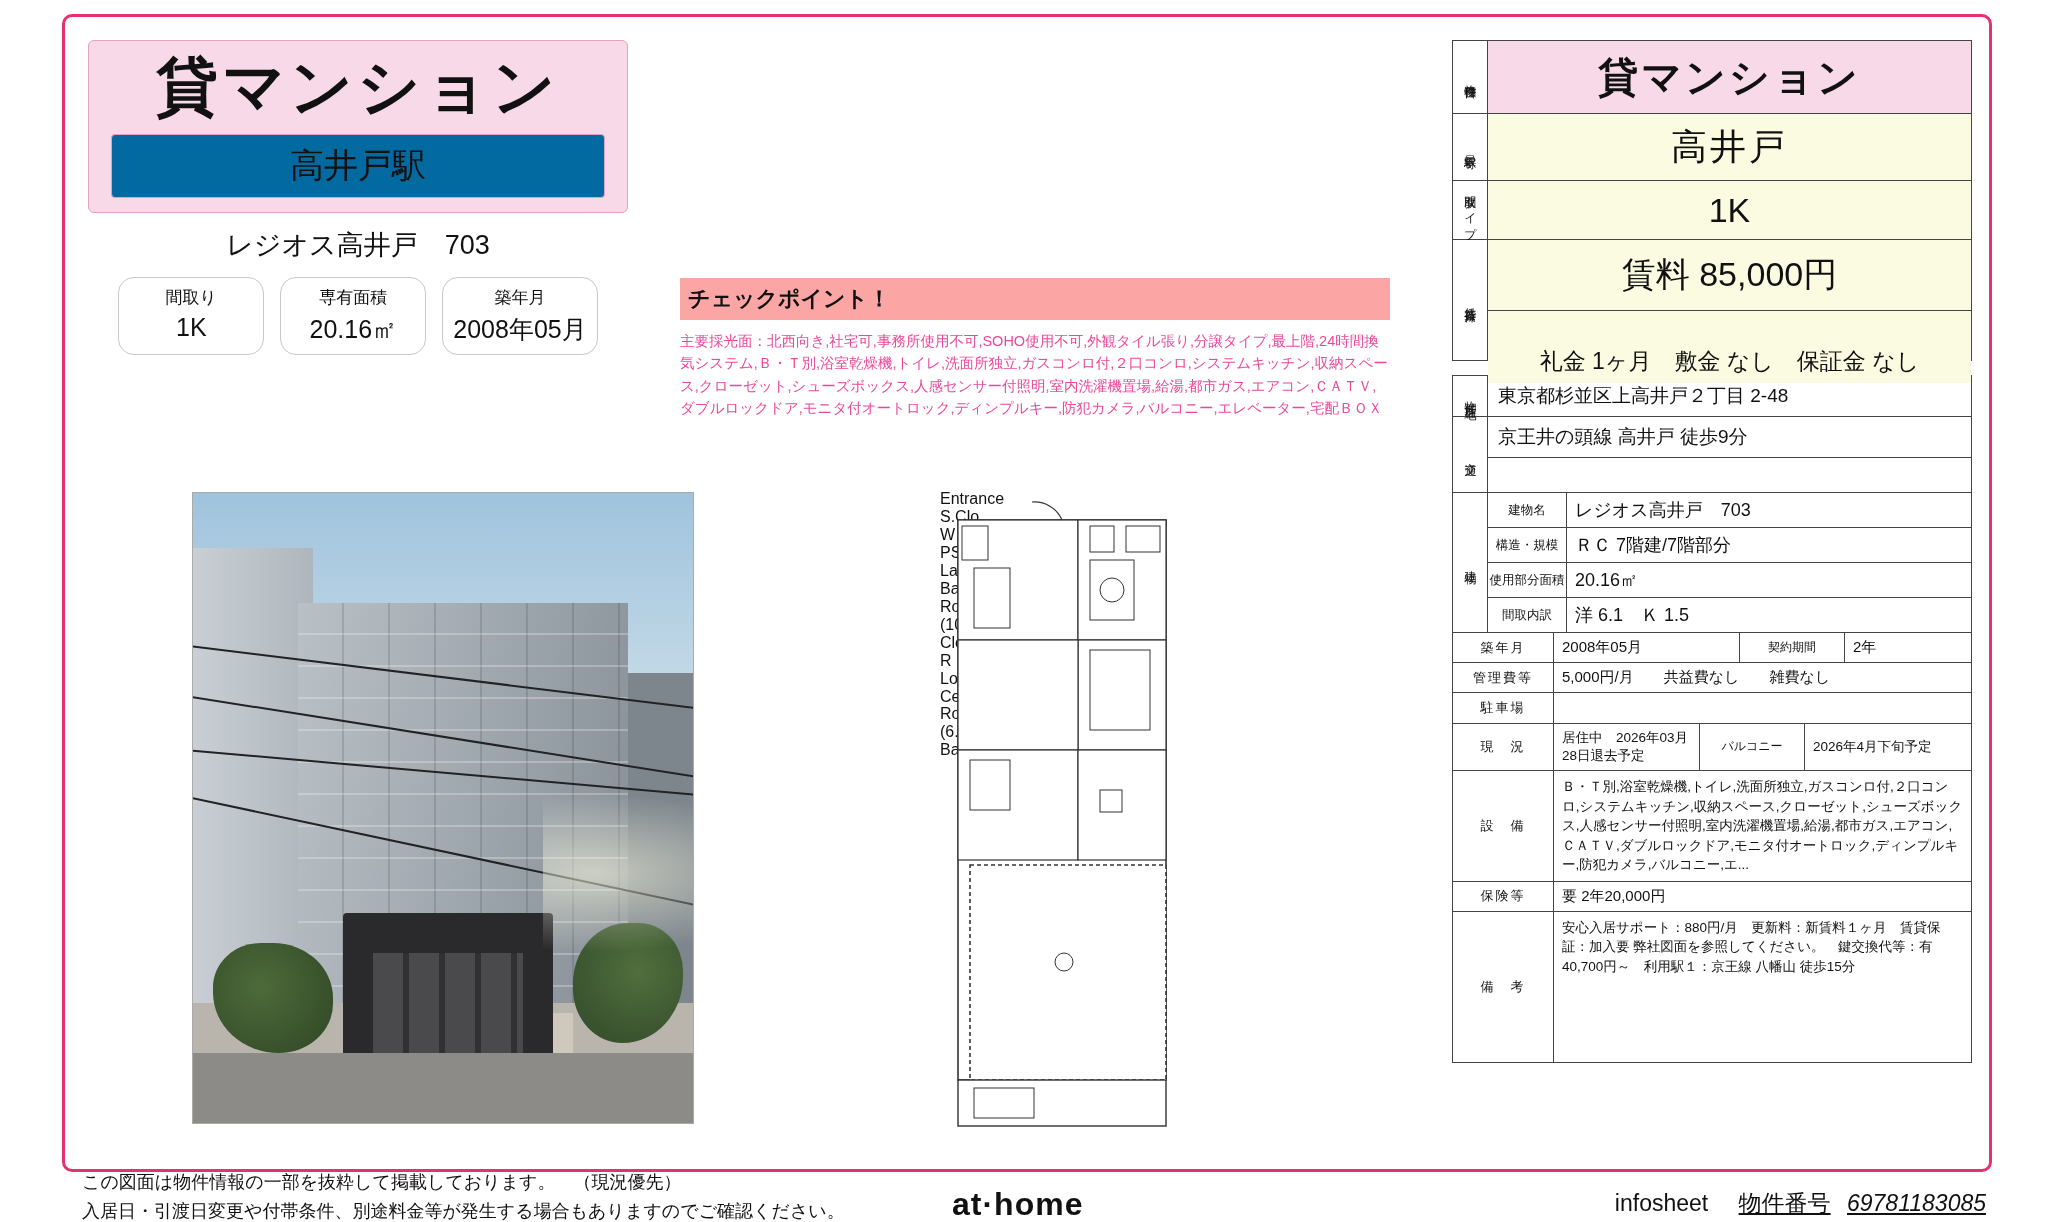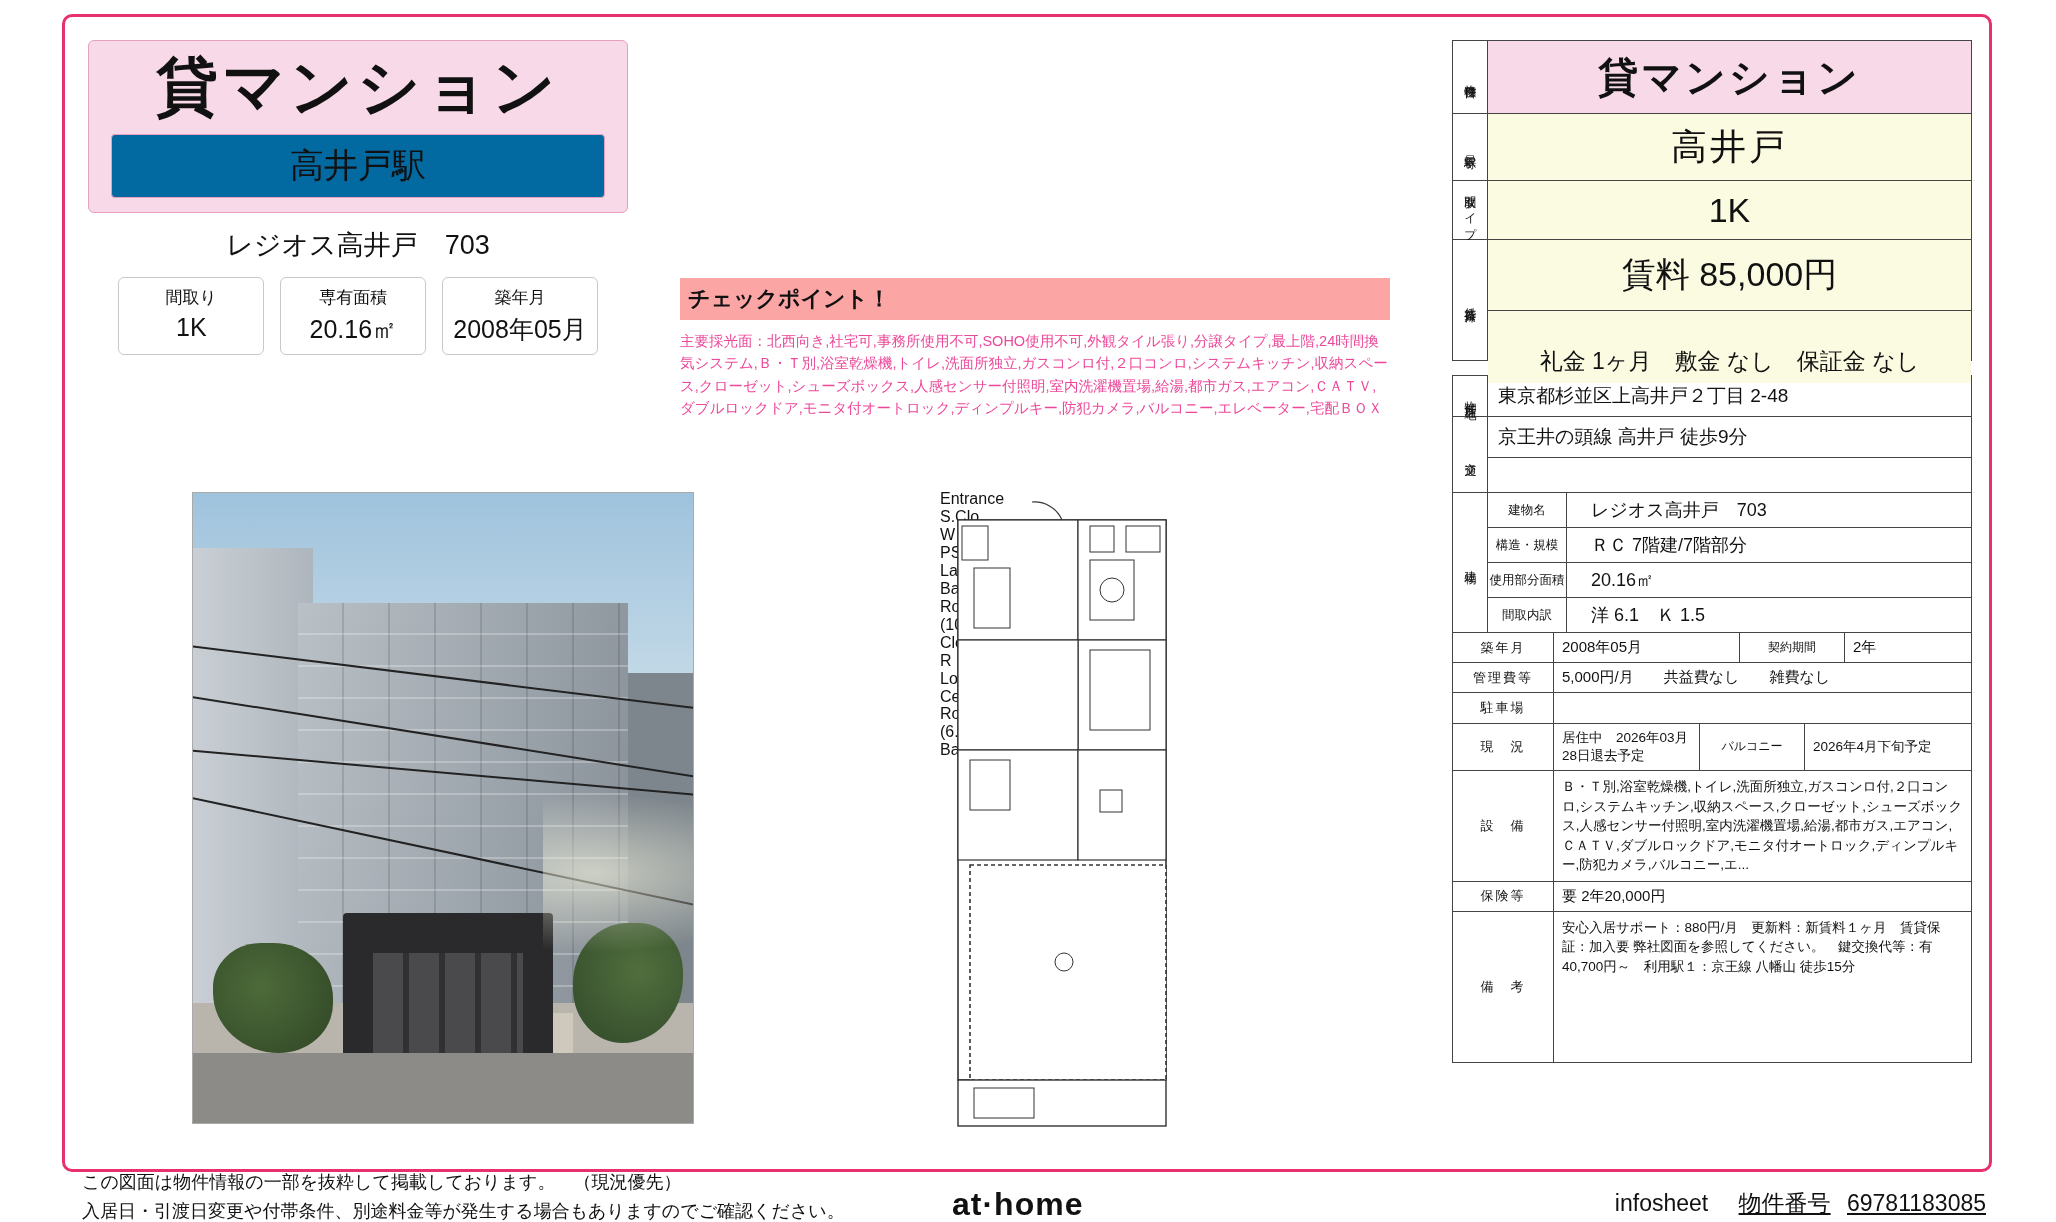--- a/index.html
+++ b/index.html
@@ -6,21 +6,21 @@
   body{font-family:"Liberation Sans","DejaVu Sans",sans-serif;color:#111;}
   #sheet{position:relative;width:2056px;height:1222px;background:#fff;box-sizing:border-box;}
   .frame{position:absolute;left:62px;top:14px;width:1930px;height:1158px;border:3px solid #e8306e;border-radius:10px;box-sizing:border-box;}
   
   .lefthead{position:absolute;left:88px;top:40px;width:540px;}
   .titlebox{border:1px solid #e8a0c0;background:#f8d9e8;border-radius:6px;padding:10px 0 14px;text-align:center;}
   .titlebox .maintitle{font-size:62px;font-weight:bold;letter-spacing:4px;line-height:1.15;}
   .stationbox{margin:12px 22px 0;background:#0369a1;border:1px solid #e8a0c0;border-radius:4px;text-align:center;font-size:34px;padding:8px 0;}
   .bldgname{margin-top:14px;text-align:center;font-size:27px;}
   .smallboxes{display:flex;gap:16px;justify-content:center;margin-top:14px;}
-  .sbox{border:1px solid #c9c9c9;border-radius:6px;min-width:124px;text-align:center;padding:8px 10px;background:#fff;}
+  .sbox{border:1px solid #c9c9c9;border-radius:16px;min-width:124px;text-align:center;padding:8px 10px;background:#fff;}
   .sbox .lbl{font-size:17px;}
   .sbox .val{font-size:25px;margin-top:4px;}
   
   .checkwrap{position:absolute;left:680px;top:278px;width:710px;}
   .checktitle{background:#fca5a5;font-size:22px;font-weight:bold;padding:6px 8px;}
   .checktext{font-size:14.5px;line-height:1.55;margin-top:10px;color:#ec4899;}
   
   .photo{position:absolute;left:192px;top:492px;width:500px;height:630px;border:1px solid #aaa;overflow:hidden;background:#8aa0b4;}
   .sky{position:absolute;left:0;top:0;width:100%;height:40%;background:linear-gradient(#9fc3dd,#cfe0ea);}
   .bldgL{position:absolute;left:0;top:55px;width:120px;height:560px;background:linear-gradient(90deg,#c9cfd4,#aeb6bd);}
@@ -55,34 +55,34 @@
   .r-station{font-size:36px;letter-spacing:3px;}
   .r-plan{font-size:34px;}
   .r-rent{font-size:34px;font-weight:normal;}
   .r-terms{font-size:23px;}
   .rt2{margin-top:14px;border:1.5px solid #444;}
   .rowb{display:flex;border-bottom:1.2px solid #444;}
   .rowb:last-child{border-bottom:none;}
   .vh2{width:34px;flex:0 0 34px;border-right:1.2px solid #444;display:flex;align-items:center;justify-content:center;font-size:12px;}
   .vh2 span{writing-mode:vertical-rl;text-orientation:upright;letter-spacing:2px;}
   .c2{flex:1;padding:7px 10px;font-size:19px;display:flex;align-items:center;}
-  .sub{display:flex;border-bottom:1.2px solid #444;gap:16px;}
+  .sub{display:flex;border-bottom:1.2px solid #444;}
   .sub:last-child{border-bottom:none;}
   .lbl2{flex:0 0 78px;border-right:1.2px solid #444;display:flex;align-items:center;justify-content:center;font-size:12.5px;text-align:center;line-height:1.15;}
   .val2{flex:1;padding:5px 8px;font-size:18px;display:flex;align-items:center;}
   .mini{display:flex;}
   .mini .k{flex:0 0 100px;border-right:1.2px solid #444;display:flex;align-items:center;justify-content:center;font-size:13px;letter-spacing:2px;}
   .mini .v{flex:1;padding:5px 8px;font-size:15px;display:flex;align-items:center;}
   .mini .k2{flex:0 0 104px;border-left:1.2px solid #444;border-right:1.2px solid #444;display:flex;align-items:center;justify-content:center;font-size:12px;text-align:center;line-height:1.1;}
   .note{font-size:13.5px;line-height:1.45;padding:6px 8px;}
   
   .footnote{position:absolute;left:82px;top:1168px;font-size:18px;line-height:1.6;}
   .athome{position:absolute;left:952px;top:1186px;font-size:32px;font-weight:bold;letter-spacing:1px;}
   .infos{position:absolute;right:70px;top:1188px;font-size:23px;}
-  .infos .num{text-decoration:underline;margin-left:10px;}
+  .infos .num{text-decoration:underline;margin-left:10px;font-style:italic;}
 </style>
 </head>
 <body>
 
 <div id="sheet">
   <div class="frame"></div>
 
   <div class="lefthead">
     <div class="titlebox">
       <div class="maintitle">貸マンション</div>

